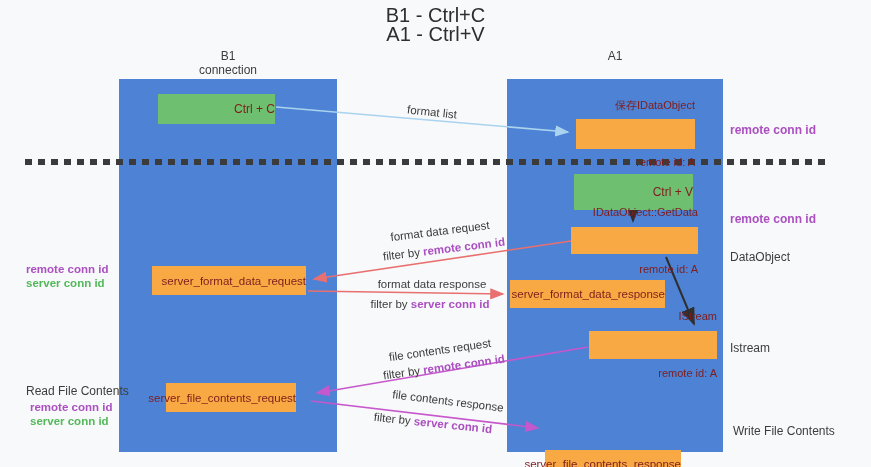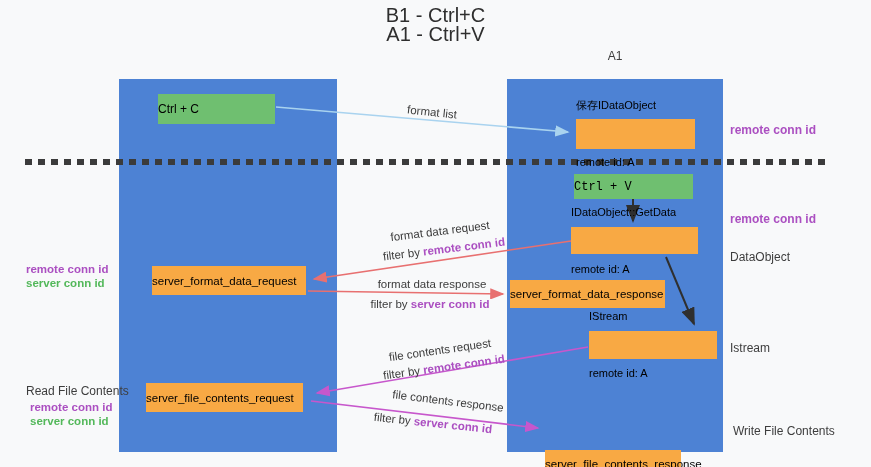--- a/index.html
+++ b/index.html
@@ -23,22 +23,22 @@
     position:absolute;top:79px;height:373px;
     background:#4d82d4;z-index:1;
   }
   .lane-left{left:119px;width:218px;}
   .lane-right{left:507px;width:216px;}
   .hdr-left{left:119px;width:218px;}
   .hdr-right{left:507px;width:216px;}
   svg.overlay{position:absolute;left:0;top:0;z-index:2;}
   .node{
     position:absolute;z-index:3;display:flex;flex-direction:column;
-    align-items:flex-start;justify-content:center;
-    color:#000000;text-align:center;box-sizing:border-box;
+    align-items:flex-end;justify-content:center;
+    color:#7f1d1d;text-align:center;box-sizing:border-box;
   }
   .node-green{background:#6fbf70;font-size:12px;}
   .node-orange{background:#f8a944;font-size:11.5px;gap:44px;}
   .node .l2{font-size:11px;line-height:13px;}
   .node .l1{line-height:14px;}
   .edge-label{
     position:absolute;z-index:4;white-space:nowrap;
     font-size:11.5px;color:#3c3c3c;text-align:center;
   }
   .ann{
@@ -51,20 +51,24 @@
 </head>
 <body>
 
 <div class="stage">
 
   <div class="title">
     <div>B1 - Ctrl+C</div>
     <div>A1 - Ctrl+V</div>
   </div>
 
+  <div class="lane-header hdr-left">
+    <div>B1</div>
+    <div>connection</div>
+  </div>
   <div class="lane-header hdr-right">
     <div>A1</div>
   </div>
 
   <div class="lane lane-left"></div>
   <div class="lane lane-right"></div>
 
   <svg class="overlay" width="871" height="467">
     <defs>
       <marker id="m-blue" markerWidth="9" markerHeight="7" refX="8" refY="3.5" orient="auto">
@@ -100,21 +104,21 @@
 
   <div class="node node-green" style="left:158px;top:94px;width:117px;height:30px;">
     <span class="l1">Ctrl + C</span>
   </div>
 
   <div class="node node-orange" style="left:576px;top:119px;width:119px;height:30px;">
     <span class="l2">保存IDataObject</span>
     <span class="l2">remote id: A</span>
   </div>
 
-  <div class="node node-green" style="left:574px;top:174px;width:119px;height:25px;font-family:Liberation Mono, monospace;">
+  <div class="node node-green" style="left:574px;top:174px;width:119px;height:36px;">
     <span class="l1">Ctrl + V</span>
   </div>
 
   <div class="node node-orange" style="left:571px;top:227px;width:127px;height:27px;">
     <span class="l2">IDataObject::GetData</span>
     <span class="l2">remote id: A</span>
   </div>
 
   <div class="node node-orange" style="left:510px;top:280px;width:155px;height:28px;">
     <span>server_format_data_response</span>
@@ -122,21 +126,21 @@
 
   <div class="node node-orange" style="left:152px;top:266px;width:154px;height:29px;">
     <span>server_format_data_request</span>
   </div>
 
   <div class="node node-orange" style="left:589px;top:331px;width:128px;height:28px;">
     <span class="l2">IStream</span>
     <span class="l2">remote id: A</span>
   </div>
 
-  <div class="node node-orange" style="left:146px;top:383px;width:157px;height:29px;">
+  <div class="node node-orange" style="left:166px;top:383px;width:130px;height:29px;">
     <span>server_file_contents_request</span>
   </div>
 
   <div class="node node-orange" style="left:545px;top:417px;width:136px;height:27px;margin-top:33px;">
     <span>server_file_contents_response</span>
   </div>
 
   <div class="edge-label" style="left:432px;top:112px;transform:translate(-50%,-50%) rotate(6deg);">format list</div>
 
   <div class="edge-label" style="left:440px;top:231px;transform:translate(-50%,-50%) rotate(-7deg);">format data request</div>

